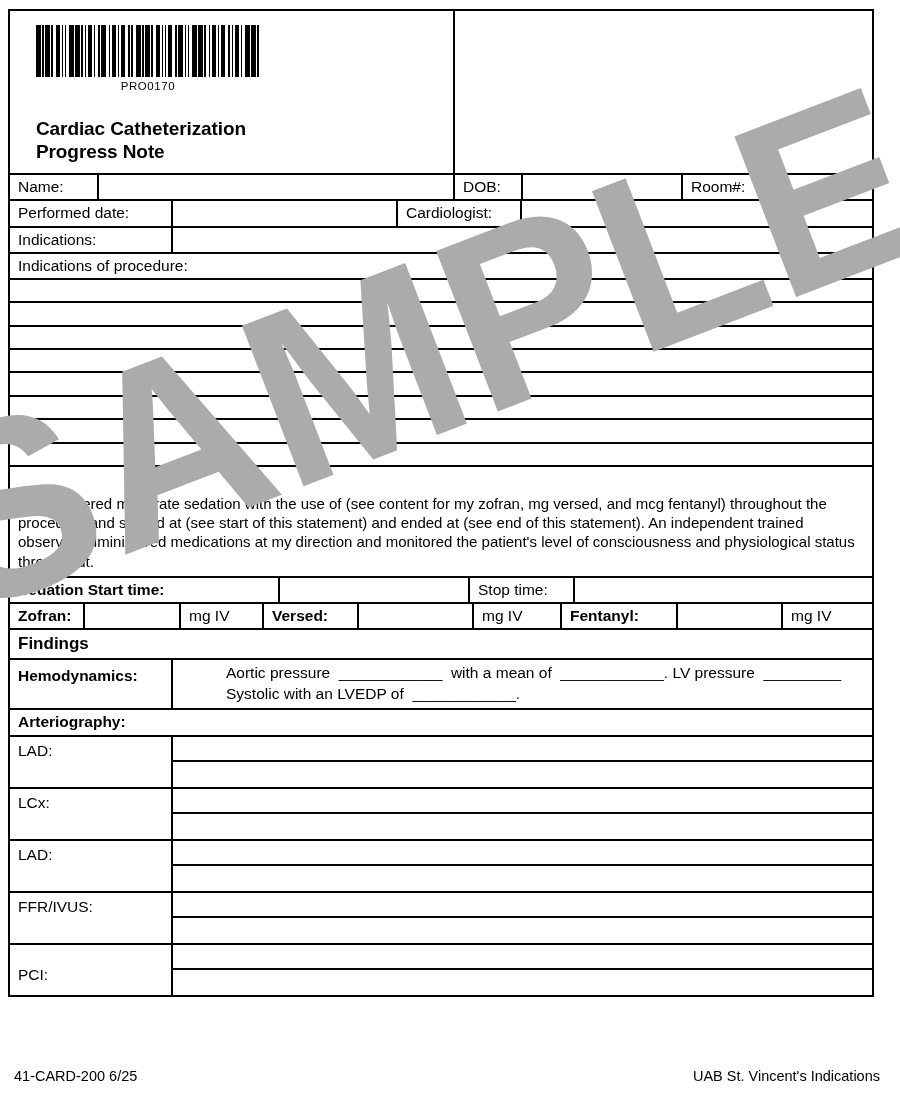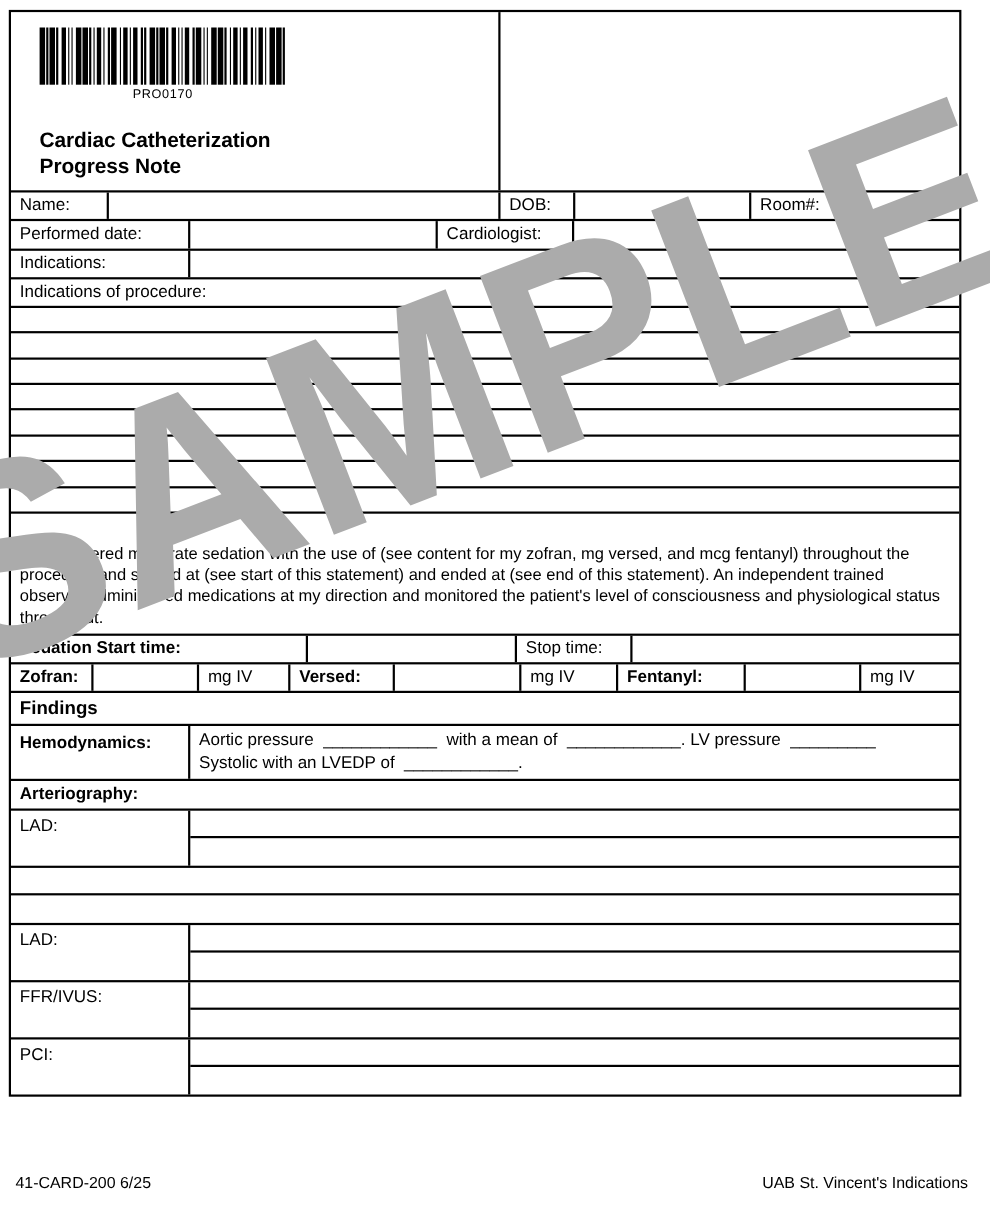--- a/index.html
+++ b/index.html
@@ -343,21 +343,21 @@
       <div class="cell blank" style="width:105px"></div>
       <div class="cell nb" style="flex:1">mg IV</div>
     </div>
 
     <div class="row">
       <div class="cell bold nb" style="flex:1; font-size:17px; padding-top:4px; padding-bottom:4px;">Findings</div>
     </div>
 
     <div class="row">
       <div class="cell bold" style="width:163px; align-items:flex-start; padding-top:7px;">Hemodynamics:</div>
-      <div class="cell blank nb" style="flex:1; display:block;">
+      <div class="cell blank nb" style="flex:1; display:block;padding-left:45px;">
         <div class="hemo-text">
           <span>Aortic pressure</span>
           <span>&nbsp;____________&nbsp;</span>
           <span>with a mean of</span>
           <span>&nbsp;____________</span><span>. LV pressure</span>
           <span>&nbsp;_________</span>
           <br>
           <span>Systolic with an LVEDP of</span>
           <span>&nbsp;____________</span><span>.</span>
         </div>
@@ -370,41 +370,42 @@
 
     <div id="arteriography-rows">
         <div class="row">
           <div class="cell" style="width:163px; align-items:flex-start; padding-top:5px;">LAD:</div>
           <div class="art-right">
             <div class="art-sub"></div>
             <div class="art-sub last"></div>
           </div>
         </div>
         <div class="row">
+          <div class="cell" style="width:163px; align-items:flex-start; padding-top:5px;">LCx:</div>
           <div class="art-right">
             <div class="art-sub"></div>
             <div class="art-sub last"></div>
           </div>
         </div>
         <div class="row">
           <div class="cell" style="width:163px; align-items:flex-start; padding-top:5px;">LAD:</div>
           <div class="art-right">
             <div class="art-sub"></div>
             <div class="art-sub last"></div>
           </div>
         </div>
         <div class="row">
           <div class="cell" style="width:163px; align-items:flex-start; padding-top:5px;">FFR/IVUS:</div>
           <div class="art-right">
             <div class="art-sub"></div>
             <div class="art-sub last"></div>
           </div>
         </div>
         <div class="row last">
-          <div class="cell" style="width:163px; align-items:flex-start; padding-top:6px;">PCI:</div>
+          <div class="cell" style="width:163px; align-items:flex-start; padding-top:21px;">PCI:</div>
           <div class="art-right">
             <div class="art-sub"></div>
             <div class="art-sub last"></div>
           </div>
         </div>
       </div>
 
   </div>
 
   <div class="footer">

